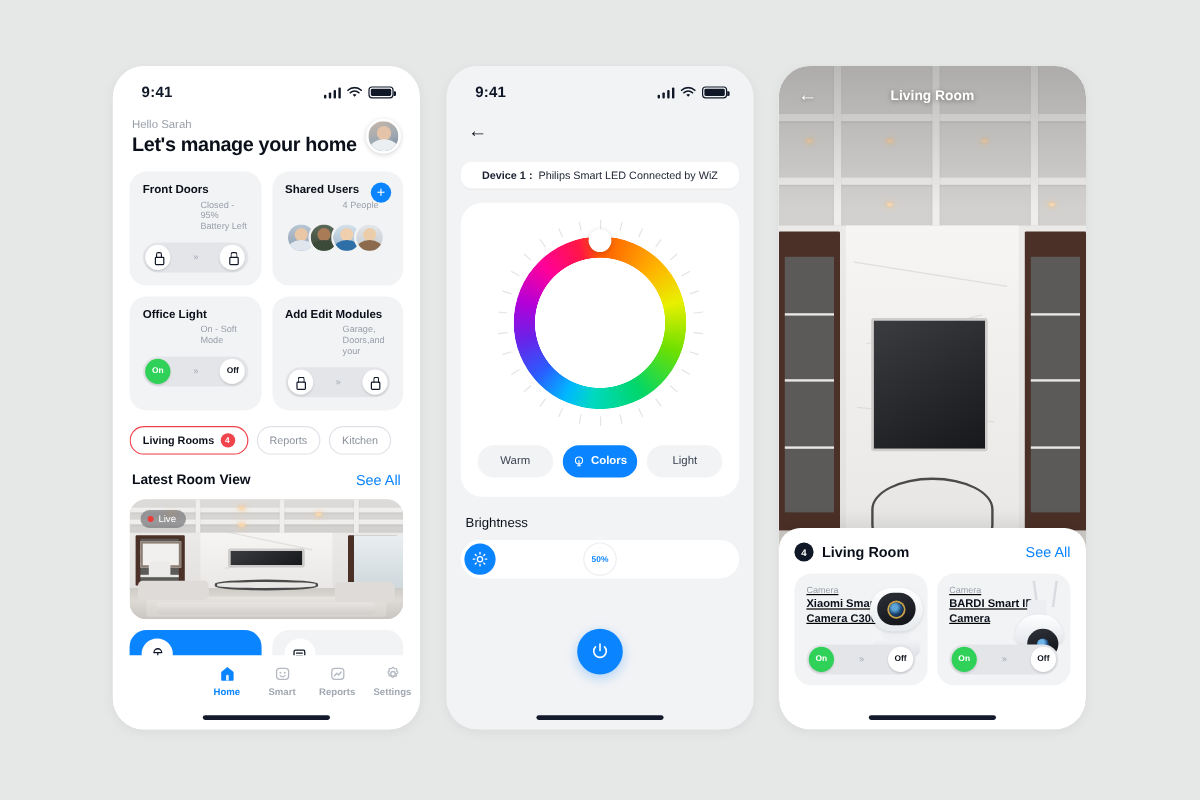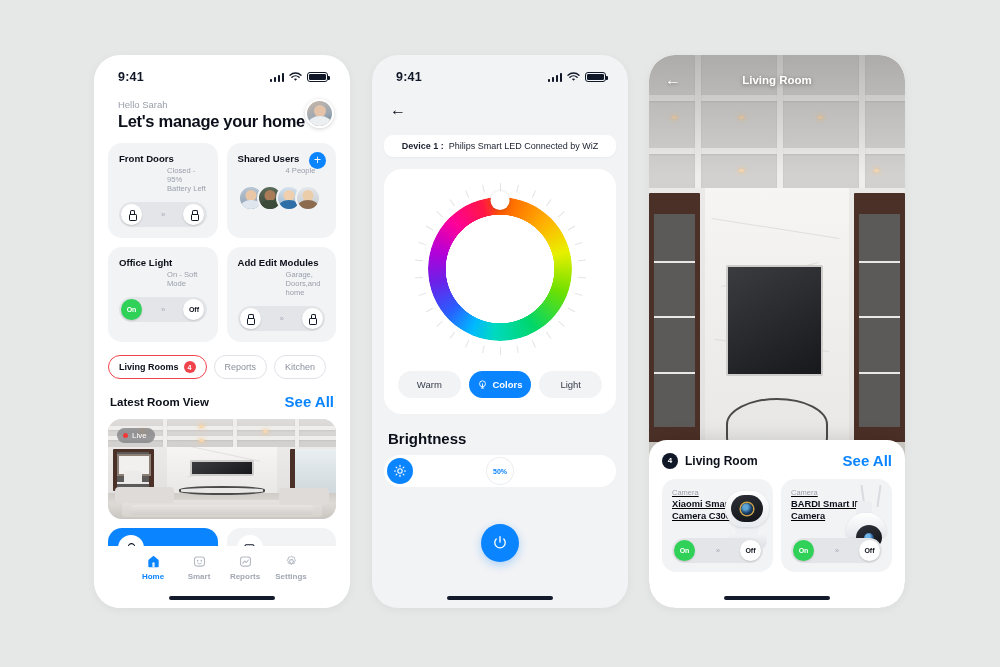--- a/index.html
+++ b/index.html
@@ -42,21 +42,21 @@
     border-radius: 3px; padding: 1.2px; position: relative;
   }
   .batt::after {
     content: ''; position: absolute; right: -3px; top: 3px;
     width: 1.8px; height: 4px; background: #101828; border-radius: 0 1px 1px 0;
   }
   .batt i { display: block; height: 100%; width: 100%; background: #101828; border-radius: 1.2px; }
 
   
   .p1-body { padding: 0 14px; }
-  .greet-row { display: flex; align-items: flex-start; justify-content: flex-end; padding: 10px 2px 0 2px; }
+  .greet-row { display: flex; align-items: flex-start; justify-content: space-between; padding: 10px 2px 0 2px; }
   .greet-hello { font-size: 9.5px; color: #9aa0ab; margin-bottom: 2px; }
   .greet-title { font-size: 16.5px; font-weight: 700; color: #0b0f19; letter-spacing: -0.3px; }
   .avatar {
     width: 29px; height: 29px; border-radius: 50%; flex: 0 0 29px;
     background: linear-gradient(160deg,#c9b7a8 0%,#9aa7b3 60%,#6c7a88 100%);
     position: relative; overflow: hidden; border: 2px solid #fff;
     box-shadow: 0 1px 4px rgba(0,0,0,.18);
   }
   .avatar::before { content:''; position:absolute; left:50%; top:16%; transform:translateX(-50%);
     width:12px; height:12px; border-radius:50%; background:#e4c3a8; }
@@ -101,44 +101,43 @@
   .room-chip {
     border:1px solid #dfe2e7; border-radius:13px; padding:5px 10px; font-size:9px;
     color:#8b919c; white-space:nowrap; display:flex; align-items:center; gap:5px;
   }
   .room-chip.active { border-color:#f0444c; color:#0b0f19; font-weight:600; }
   .room-badge { background:#f0444c; color:#fff; font-size:7px; font-weight:700;
     width:12px; height:12px; border-radius:50%; display:flex; align-items:center; justify-content:center; }
 
   .sec-head { display:flex; align-items:center; justify-content:space-between; margin-top:14px; padding:0 2px; }
   .sec-title { font-size:11.5px; font-weight:700; color:#0b0f19; }
-  .see-all { font-size:15px; color:#0a84ff; font-weight:700; }
+  .see-all { font-size:12px; color:#0a84ff; font-weight:400; }
 
   .room-view { margin-top:9px; border-radius:14px; overflow:hidden; height:100px; position:relative; }
   .live-badge {
     position:absolute; left:9px; top:9px; background:rgba(90,90,95,.55); color:#fff;
     font-size:8px; border-radius:10px; padding:3px 8px 3px 6px; display:flex; align-items:center; gap:4px;
     backdrop-filter: blur(2px);
   }
   .live-dot { width:5px; height:5px; border-radius:50%; background:#f03a3a; }
 
   .quick { display:grid; grid-template-columns:1fr 1fr; gap:9px; margin-top:9px; }
   .qtile { height:34px; border-radius:14px 14px 0 0; position:relative; }
   .qtile.blue { background:#0a84ff; }
   .qtile.gray { background:#f2f3f5; }
   .qicon {
     position:absolute; left:10px; top:7px; width:26px; height:26px; border-radius:50%;
     background:#fff; display:flex; align-items:center; justify-content:center;
   }
 
   .tabbar {
     position:absolute; left:0; right:0; bottom:0; height:62px; background:#fff;
-    display:flex; align-items:flex-start; justify-content:flex-start; padding-top:8px;
+    display:flex; align-items:flex-start; justify-content:flex-end; padding-top:8px;
     border-radius:0 0 26px 26px;
-    padding-left:36px;
   }
   .tabitem { display:flex; flex-direction:column; align-items:center; gap:3px; width:46px; }
   .tabitem span { font-size:8px; color:#a2a8b2; font-weight:600; }
   .tabitem.active span { color:#0a84ff; }
   .homebar { position:absolute; left:50%; transform:translateX(-50%); bottom:8px;
     width:106px; height:4px; border-radius:3px; background:#131a2b; }
 
   
   .p2-nav { display:flex; align-items:center; padding:8px 18px 0 18px; position:relative; height:34px; }
   .back-arrow { font-size:16px; color:#0b0f19; line-height:1; }
@@ -174,21 +173,21 @@
   }
   .pct { font-size:22px; font-weight:700; color:#0b0f19; letter-spacing:-0.5px; margin-top:3px; }
   .pct-lbl { font-size:9px; color:#9aa0ab; margin-top:1px; }
   .modes { display:flex; gap:8px; justify-content:center; margin-top:16px; padding:0 14px;text-align:right; }
   .mode {
     flex:1; height:27px; border-radius:14px; background:#f2f3f5;
     display:flex; align-items:center; justify-content:center; gap:4px;
     font-size:9.5px; color:#3a4150;
   }
   .mode.active { background:#0a84ff; color:#fff; font-weight:600; }
-  .bright-lbl { margin:16px 0 0 16px; font-size:15px; font-weight:700; color:#0b0f19; }
+  .bright-lbl { margin:16px 0 0 16px; font-size:11px; font-weight:400; color:#0b0f19; }
   .bright-bar {
     margin:8px 12px 0 12px; height:32px; border-radius:16px; background:#fff;
     display:flex; align-items:center; padding:3px; position:relative;
   }
   .bright-knob { width:26px; height:26px; border-radius:50%; background:#0a84ff;
     display:flex; align-items:center; justify-content:center; }
   .bright-pct {
     position:absolute; left:50%; transform:translateX(-50%); width:26px; height:26px;
     border-radius:50%; background:#fff; box-shadow:0 0 0 1px #eceef1;
     display:flex; align-items:center; justify-content:center; font-size:7px; color:#0a84ff; font-weight:700;
@@ -361,21 +360,21 @@
               </div>
             <div class="chev">››</div>
             <div class="knob">
                 <span class="lbl dark">Off</span>
               </div>
           </div>
         </div>
 
         <div class="tile">
           <div class="tile-title">Add Edit Modules</div>
-          <div class="tile-sub">Garage, Doors,and home</div>
+          <div class="tile-sub">Garage, Doors,and your</div>
           <div class="switch">
             <div class="knob">
                 <span class="lock-ico"></span>
               </div>
             <div class="chev">››</div>
             <div class="knob">
                 <span class="lock-ico"></span>
               </div>
           </div>
         </div>

